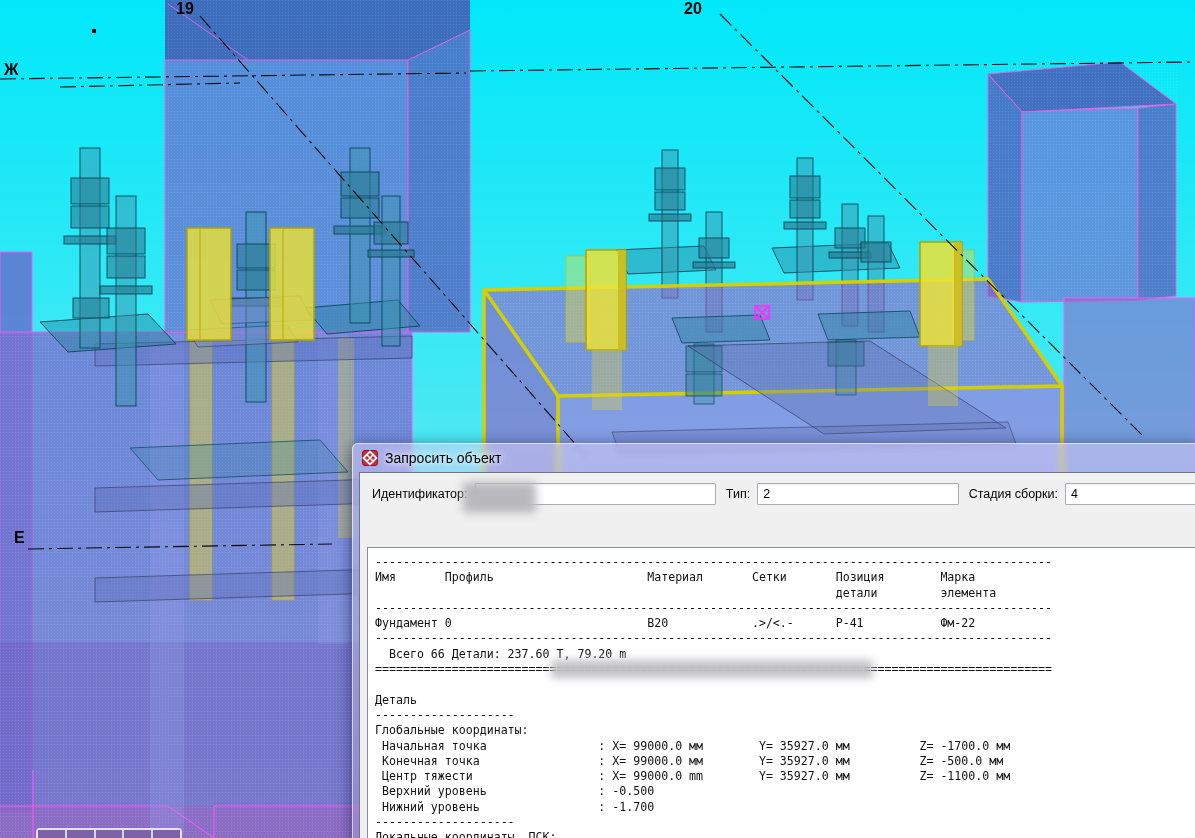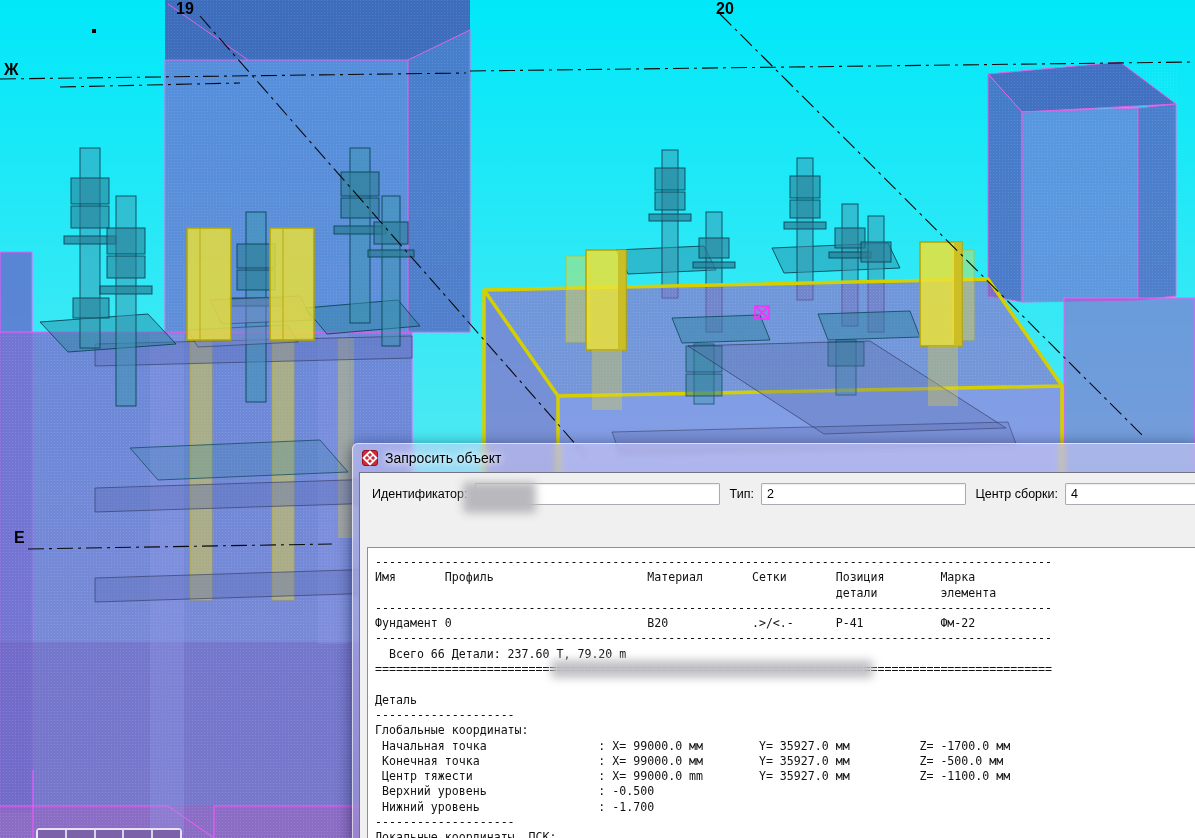--- a/index.html
+++ b/index.html
@@ -235,21 +235,21 @@
   </g>
   <rect x="92" y="29" width="4" height="4" fill="#000"></rect>
 
   <g stroke="#ff2bff" stroke-width="1.6" fill="rgba(255,43,255,.12)">
     <rect x="755" y="306" width="14" height="13"></rect>
     <path d="M756,307 L768,318 M768,307 L756,318" fill="none"></path>
   </g>
 </svg>
 
 <span class="grid-label" style="left:176px;top:1px">19</span>
-<span class="grid-label" style="left:716px;top:1px">20</span>
+<span class="grid-label" style="left:684px;top:1px">20</span>
 <span class="grid-label" style="left:4px;top:62px">Ж</span>
 <span class="grid-label" style="left:14px;top:530px">Е</span>
 
 <div id="bg-window-edge">
   <div class="cell"></div>
   <div class="cell"></div>
   <div class="cell"></div>
   <div class="cell"></div>
   <div class="cell"></div>
 </div>
@@ -263,21 +263,21 @@
     </svg>
     <span class="ttl">Запросить объект</span>
   </div>
 
   <div id="client">
     <div id="fieldrow">
       <label>Идентификатор:</label>
       <input id="ident-input" type="text" value="" style="">
       <label>Тип:</label>
       <input id="type-input" type="text" value="2" style="">
-      <label>Центр сборки:</label>
+      <label>Стадия сборки:</label>
       <input id="phase-input" type="text" value="4" style="">
     </div>
 
     <div id="report">
       <div class="ln">-------------------------------------------------------------------------------------------------</div>
       <div class="ln">Имя       Профиль                      Материал       Сетки       Позиция        Марка</div>
       <div class="ln">                                                                  детали         элемента</div>
       <div class="ln">-------------------------------------------------------------------------------------------------</div>
       <div class="ln">Фундамент 0                            В20            .&gt;/&lt;.-      Р-41           Фм-22</div>
       <div class="ln">-------------------------------------------------------------------------------------------------</div>

